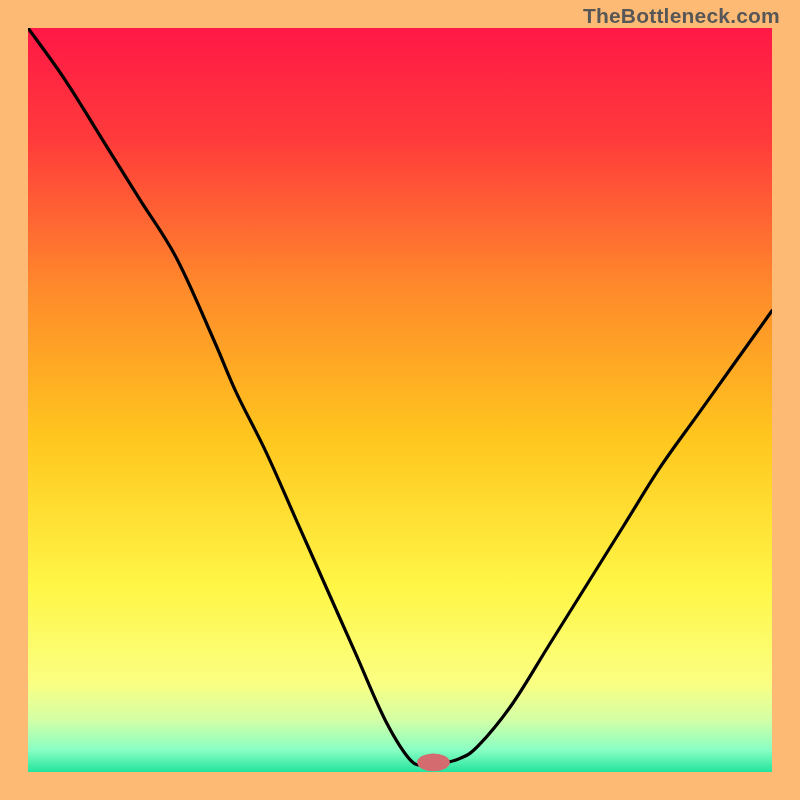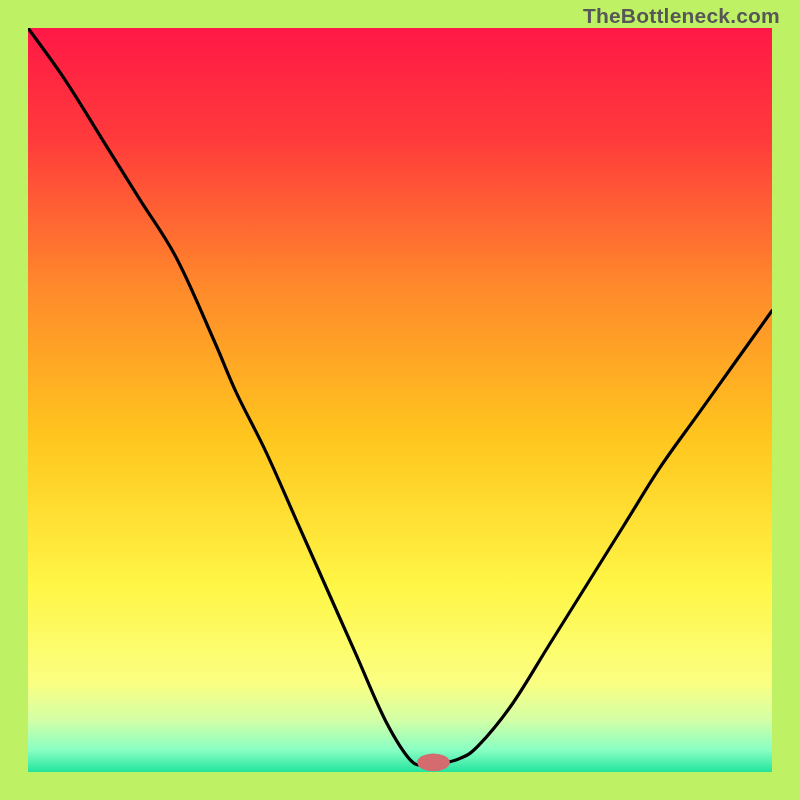--- a/index.html
+++ b/index.html
@@ -8,21 +8,21 @@
     width: 800px;
     height: 800px;
     background: #000;
     overflow: hidden;
     font-family: Arial, Helvetica, sans-serif;
   }
   .frame {
     position: relative;
     width: 800px;
     height: 800px;
-    background: #bef264;
+    background: #fdba74;
   }
   .plot {
     position: absolute;
     left: 28px;
     top: 28px;
     width: 744px;
     height: 744px;
     overflow: hidden;
   }
   .attrib {

